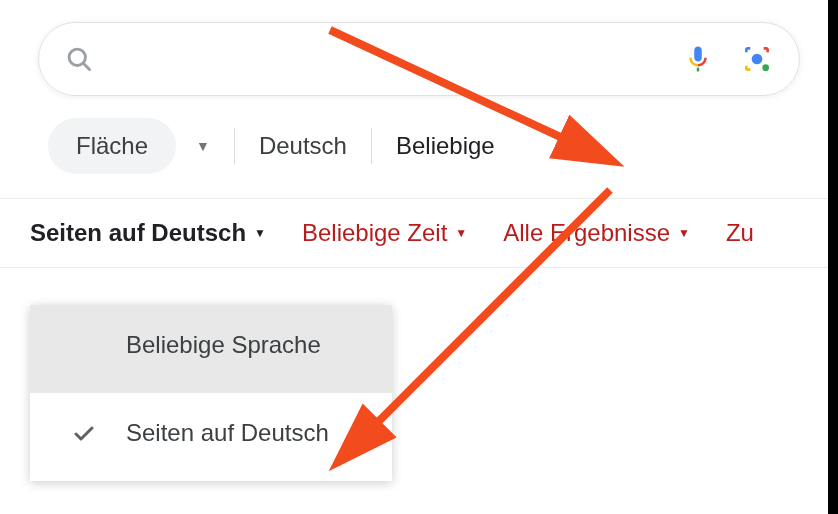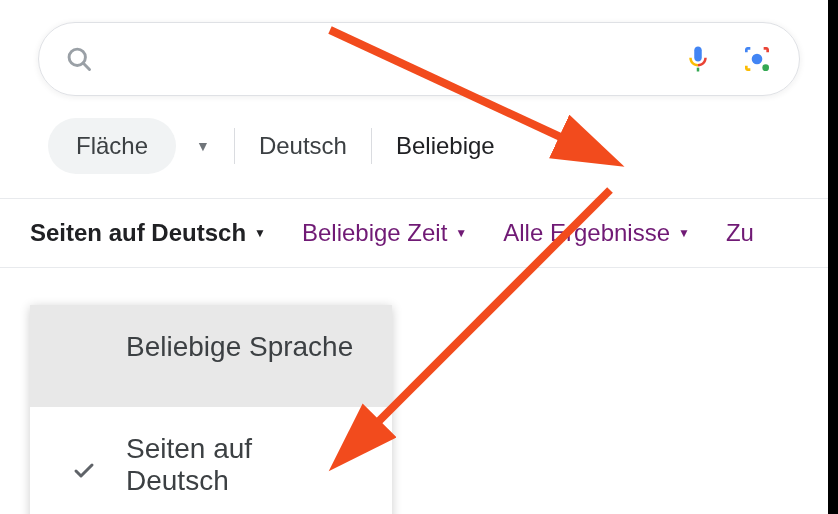--- a/index.html
+++ b/index.html
@@ -93,21 +93,21 @@
     }
     .tools-bar {
       display: flex;
       align-items: center;
       padding: 20px 0 20px 30px;
       gap: 36px;
       border-bottom: 1px solid #e8eaed;
     }
     .tool-item {
       font-size: 24px;
-      color: #701a75;
+      color: #b91c1c;
       display: flex;
       align-items: center;
       gap: 8px;
       cursor: pointer;
       white-space: nowrap;
     }
     .tool-item.active {
       color: #202124;
       font-weight: 700;
     }
@@ -116,22 +116,22 @@
     }
     .dropdown {
       position: absolute;
       left: 30px;
       top: 305px;
       width: 362px;
       background: #fff;
       box-shadow: 0 2px 10px rgba(0,0,0,0.2);
     }
     .dropdown-item {
-      padding: 26px 30px 44px 96px;
-      font-size: 28px;
+      padding: 26px 30px 34px 96px;
+      font-size: 24px;
       color: #3c4043;
       cursor: pointer;
       position: relative;
     }
     .dropdown-item.hover {
       background: #e8e8e8;
     }
     .dropdown-item .check {
       position: absolute;
       left: 42px;

